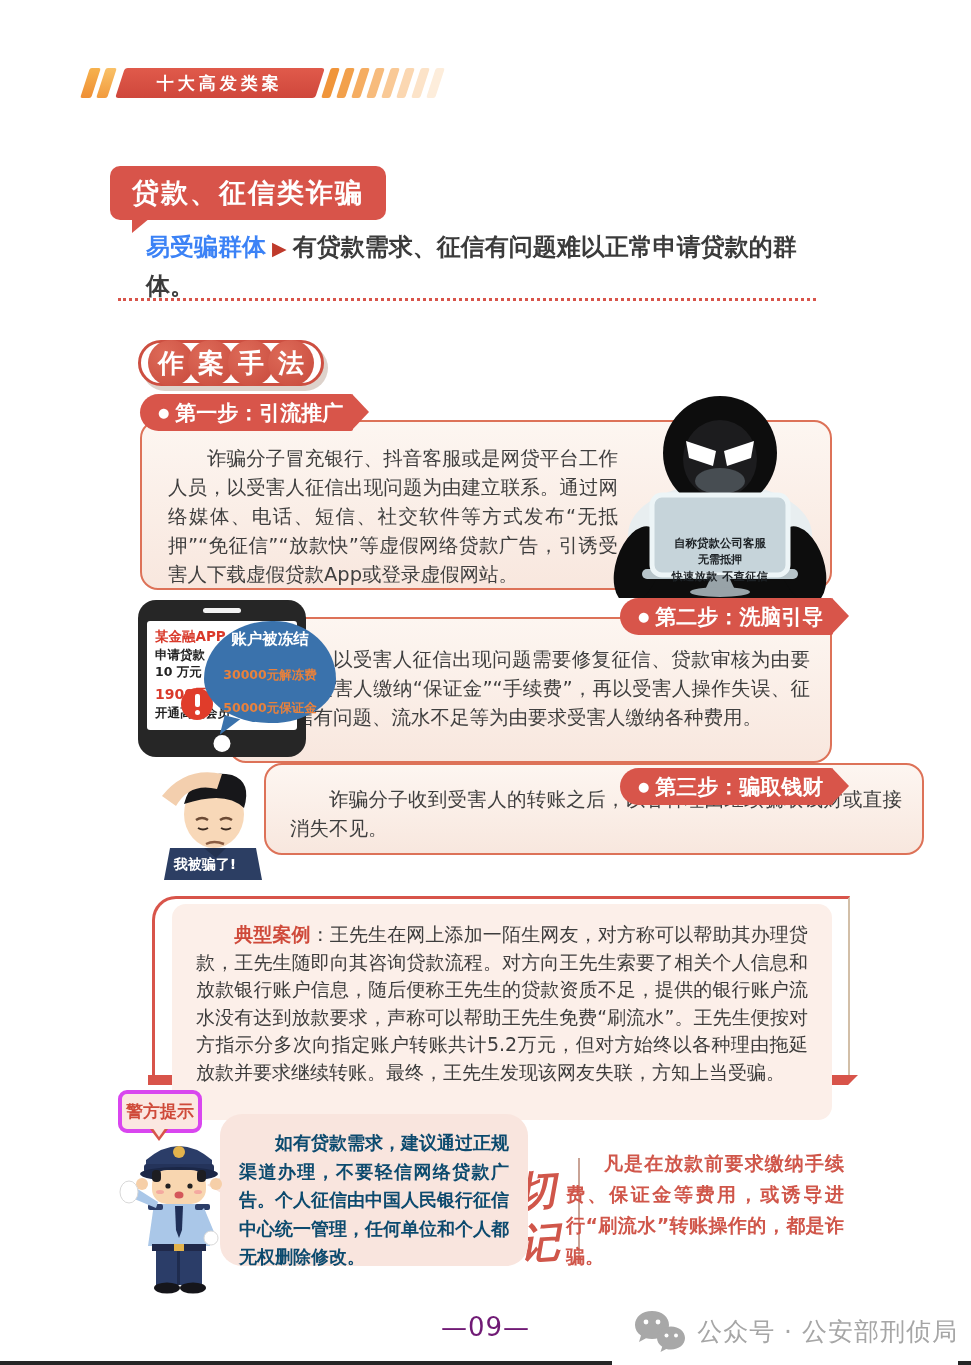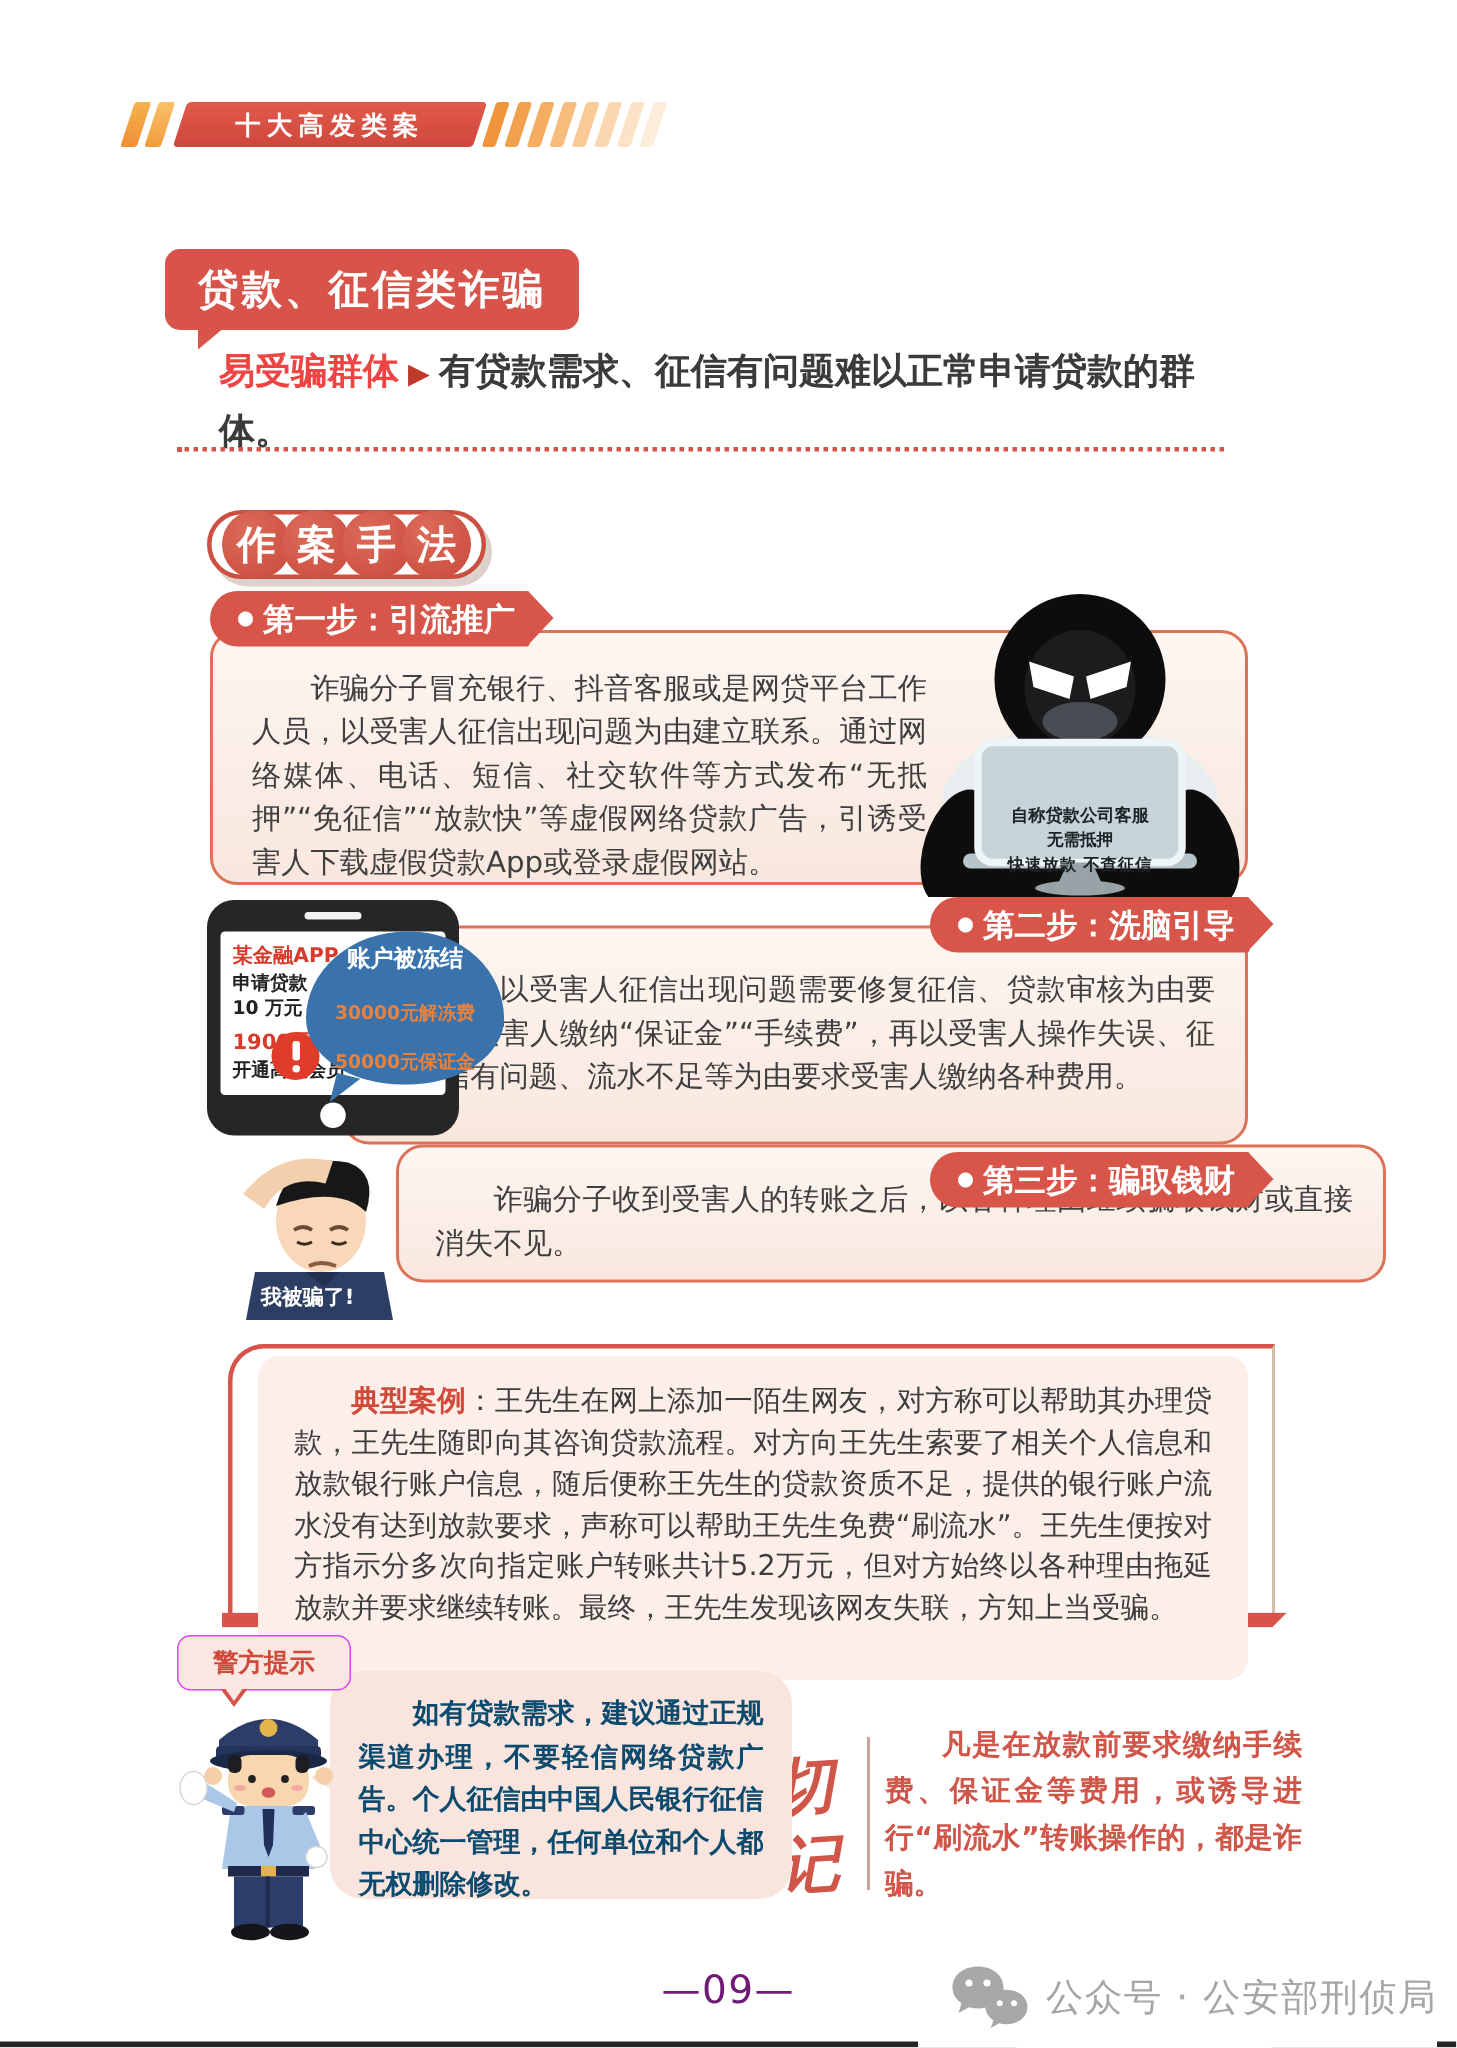--- a/index.html
+++ b/index.html
@@ -23,21 +23,21 @@
   
   .title-badge {
     position:absolute; left:110px; top:166px; background:#d8544a; color:#fff;
     font-size:27px; font-weight:700; letter-spacing:2px; padding:9px 22px; border-radius:10px;
   }
   .title-badge::after {
     content:""; position:absolute; left:22px; bottom:-13px;
     border-top:15px solid #d8544a; border-right:18px solid transparent;
   }
   .subtitle { position:absolute; left:146px; top:228px; width:664px; font-size:24px; font-weight:700; color:#3b3b3b; line-height:38px; }
-  .subtitle .red { color:#ef4444; }
+  .subtitle .red { color:#3b82f6; }
   .subtitle .arrow { color:#bf3a2b; font-size:19px; margin:0 6px; }
   .dotted-line { position:absolute; left:118px; top:298px; width:698px; border-top:3px dotted #d8544a; }
 
   
   .method-badge {
     position:absolute; left:138px; top:340px; width:186px; height:46px; background:#fff;
     border:3px solid #cd4f41; border-radius:26px; display:flex; align-items:center; justify-content:center;
     box-shadow:4px 5px 0 #ddd2cb;
   }
   .method-badge .circ {
@@ -127,22 +127,22 @@
     clip-path:polygon(0 0, 100% 0, 98.6% 100%, 0 100%); }
   .case-box {
     position:absolute; left:172px; top:904px; width:660px; height:216px; background:#fcefe9; border-radius:14px;
     padding:17px 24px; z-index:3; font-size:19px; line-height:27.5px; color:#3d3d3d; text-align:justify; font-weight:500;
   }
   .case-box .case-label { color:#cf4a3a; font-weight:700; }
   .case-box .case-indent { display:inline-block; width:2em; }
 
   
   .police-badge {
-    position:absolute; left:118px; top:1090px; background:#fbe7e1; border:1px solid #d946ef; border-radius:9px;
-    color:#cf4a3a; font-size:17px; font-weight:700; padding:6px 23px; z-index:5;
+    position:absolute; left:118px; top:1090px; background:#fbe7e1; border:4px solid #d946ef; border-radius:9px;
+    color:#cf4a3a; font-size:17px; font-weight:700; padding:6px 4px; z-index:5;
   }
   .police-badge::after {
     content:""; position:absolute; left:28px; bottom:-12px;
     border-top:12px solid #d8544a; border-left:9px solid transparent; border-right:9px solid transparent;
   }
   .police-badge::before {
     content:""; position:absolute; left:30px; bottom:-8px; z-index:2;
     border-top:10px solid #fbe7e1; border-left:7px solid transparent; border-right:7px solid transparent;
   }
   .officer { position:absolute; left:112px; top:1126px; width:136px; height:170px; z-index:4; }
@@ -155,21 +155,21 @@
     content:""; position:absolute; left:-13px; top:62px;
     border-right:16px solid #f9e5de; border-top:9px solid transparent; border-bottom:9px solid transparent;
   }
   .remember-chars {
     position:absolute; left:517px; top:1168px; display:flex; flex-direction:column; gap:6px;
     color:#d0564a; font-family:"DejaVu Serif", serif; font-style:italic; font-weight:700; font-size:41px;
     transform:rotate(-4deg); line-height:46px;
   }
   .remember-divider { position:absolute; left:578px; top:1158px; width:2px; height:102px; background:#c9a396; }
   .remember-text {
-    position:absolute; left:590px; top:1148px; width:278px; color:#d0564a; font-size:19px; font-weight:700;
+    position:absolute; left:566px; top:1148px; width:278px; color:#d0564a; font-size:19px; font-weight:700;
     line-height:31px; text-align:justify; text-indent:2em;
   }
 
   
   .page-number { position:absolute; left:50%; top:1312px; transform:translateX(-50%); color:#701a75; font-size:26px; letter-spacing:1px; }
   .bottom-line { position:absolute; left:0; bottom:0; width:100%; height:4px; background:#262626; z-index:1; }
   .watermark {
     position:absolute; left:612px; top:1298px; width:346px; height:67px; background:#fff; z-index:2;
     display:flex; align-items:center; gap:10px; padding-left:14px;justify-content:flex-end;
   }

